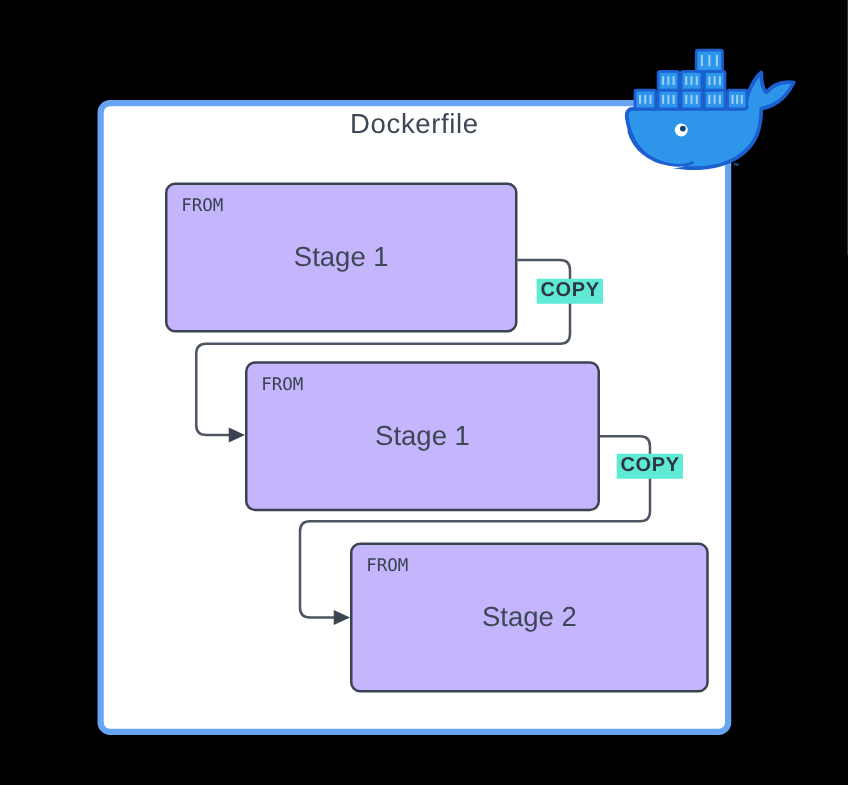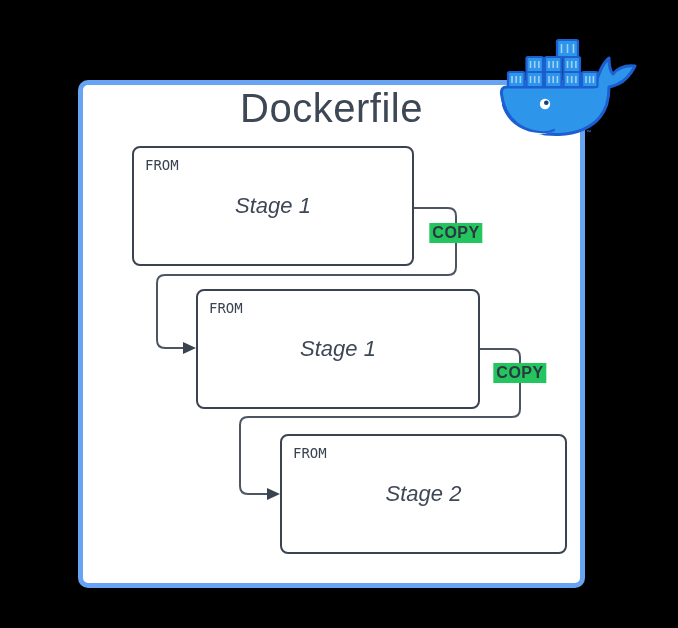--- a/index.html
+++ b/index.html
@@ -7,39 +7,39 @@
     position:relative;width:678px;height:628px;overflow:hidden;
     font-family:"Liberation Sans",sans-serif;background:#000;
   }
   .container{
     position:absolute;left:78px;top:80px;width:507px;height:508px;
     box-sizing:border-box;background:#ffffff;
     border:5px solid #67a4f3;border-radius:10px;z-index:1;
   }
   .title{
     position:absolute;left:78px;top:86px;width:507px;text-align:center;
-    font-size:40px;color:#3d4755;z-index:2;letter-spacing:0.5px;
+    font-size:22px;color:#3d4755;z-index:2;letter-spacing:0.5px;
   }
   .stage{
     position:absolute;box-sizing:border-box;z-index:3;
-    background:#ffffff;border:2px solid #3a4350;border-radius:8px;
+    background:#c4b5fd;border:2px solid #3a4350;border-radius:8px;
     display:flex;align-items:center;justify-content:center;
   }
   .stage-1{left:132px;top:146px;width:282px;height:120px;}
   .stage-2{left:196px;top:289px;width:284px;height:120px;}
   .stage-3{left:280px;top:434px;width:287px;height:120px;}
   .from-label{
     position:absolute;left:11px;top:9px;
     font-family:"DejaVu Sans Mono",monospace;font-size:14px;color:#3a4350;
   }
-  .stage-name{font-size:22px;color:#3d4755;font-style:italic;}
+  .stage-name{font-size:22px;color:#3d4755;}
   .connector-layer{position:absolute;left:0;top:0;width:678px;height:628px;z-index:2;}
   .copy-label{
     position:absolute;transform:translate(-50%,-50%);z-index:4;
-    background:#22c55e;padding:1px 3px;
+    background:#5eead4;padding:1px 3px;
     font-size:16px;font-weight:bold;color:#2f3640;letter-spacing:0.5px;
   }
   .copy-1{left:456px;top:233px;}
   .copy-2{left:520px;top:373px;}
   .docker-logo{position:absolute;left:497px;top:25px;width:140px;height:120px;z-index:5;}
 </style>
 </head>
 <body>
 
 <div class="canvas">

